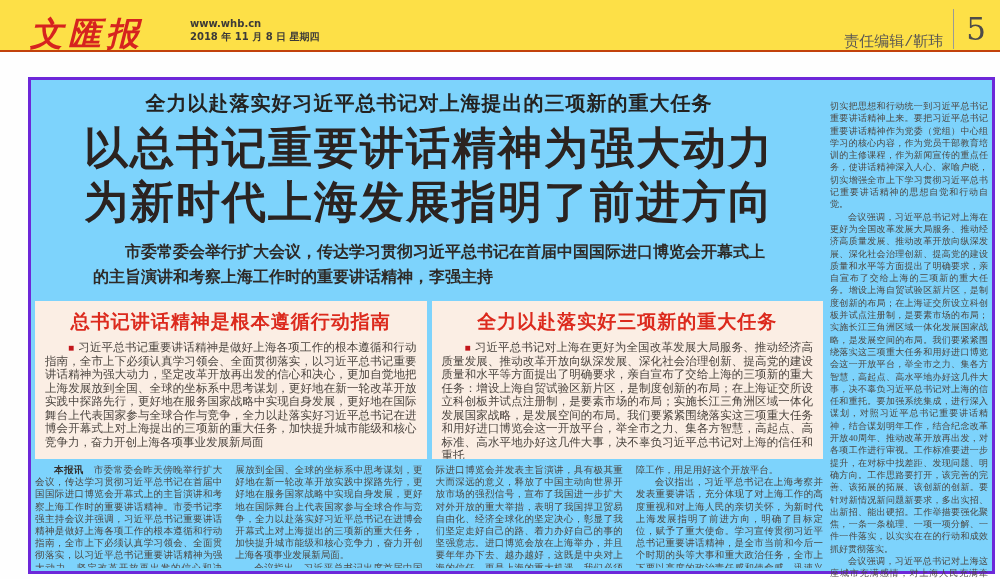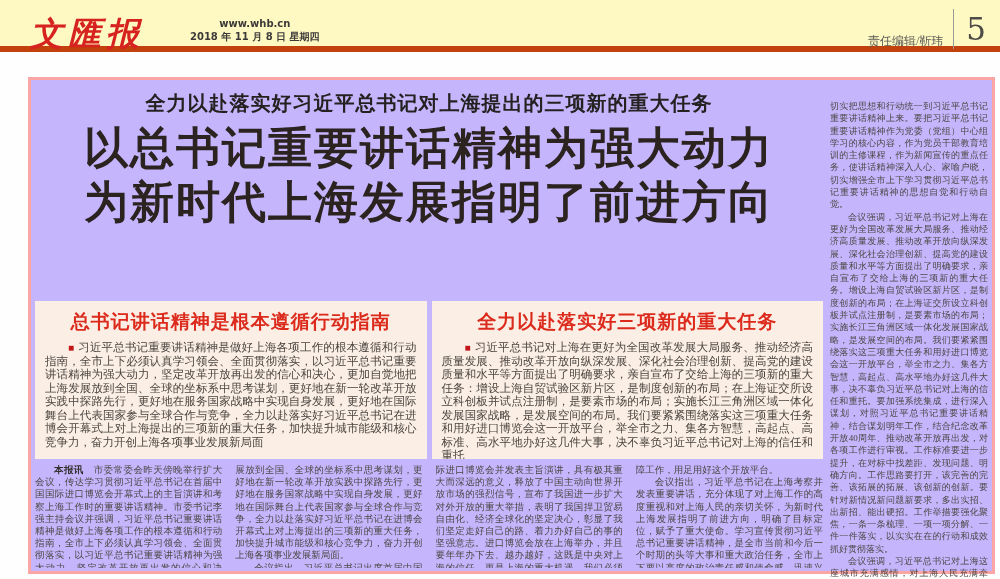--- a/index.html
+++ b/index.html
@@ -3,31 +3,31 @@
 <meta charset="utf-8">
 <style>
   * { margin:0; padding:0; box-sizing:border-box; }
   html,body { background:#f3f3f1; }
   .page {
     position:relative; width:1000px; height:579px; background:#fefefe;
     font-family:"Liberation Serif", serif; color:#433f3c; overflow:hidden;
     margin:0 auto;
   }
   
-  .header { position:absolute; left:0; top:0; width:1000px; height:52px; border-bottom:6px solid #c2410c; background:#fef9c3; }
+  .header { position:absolute; left:0; top:0; width:1000px; height:52px; border-bottom:2px solid #c2410c; background:#fde047; }
   .masthead { position:absolute; left:30px; top:12px; font-size:33px; font-weight:900; font-style:italic; color:#d6231f; letter-spacing:5px; font-family:"DejaVu Serif", serif; }
   .mast-meta { position:absolute; left:190px; top:17px; line-height:13px; font-family:"DejaVu Sans", sans-serif; }
-  .mast-url { font-size:10px; font-weight:bold; color:#3c3a38;text-align:center; }
+  .mast-url { font-size:10px; font-weight:bold; color:#3c3a38; }
   .mast-date { font-size:10px; font-weight:bold; color:#3c3a38; }
   .section-title { position:absolute; left:465px; top:14px; font-size:27px; color:#4b4b48; letter-spacing:10px; font-family:"DejaVu Sans", sans-serif; font-weight:400; }
   .editor-box { position:absolute; right:10px; top:10px; height:38px; display:flex; align-items:center; }
-  .editor-label { font-size:12px; color:#5a5753; font-family:Liberation Serif, serif; margin-right:10px; margin-top:24px; }
+  .editor-label { font-size:15px; color:#5a5753; font-family:Liberation Mono, monospace; margin-right:10px; margin-top:24px; }
   .page-num { font-size:31px; color:#4e4c49; border-left:1px solid #9a9a96; padding:2px 4px 2px 12px; font-family:"DejaVu Serif", serif; }
   
-  .article-box { position:absolute; left:28px; top:77px; width:967px; height:497px; border:3px solid #fca5a5; background:#c4b5fd; }
+  .article-box { position:absolute; left:28px; top:77px; width:967px; height:497px; border:3px solid #6d28d9; background:#7dd3fc; }
   .left-region { position:absolute; left:4px; top:4px; width:788px; }
   .kicker { text-align:center; font-family:"DejaVu Sans", sans-serif; font-weight:bold; font-size:20px; color:#242220; letter-spacing:1px; margin-top:6px; }
   .headline { text-align:center; font-family:"DejaVu Sans", sans-serif; font-weight:900; font-size:44px; line-height:54px; color:#2b2320; letter-spacing:2px; margin-top:4px; }
   .deck { width:672px; margin:10px auto 0 auto; font-size:16px; font-weight:bold; line-height:25px; color:#2e2a27; text-indent:2em; text-align:left; }
   
   .boxes-row { position:absolute; left:4px; top:221px; width:788px; display:flex; gap:5px; }
   .hl-box { flex:1; background:#fbeee4; height:158px; padding:6px 10px 6px 10px; overflow:hidden; }
   .hl-title { text-align:center; color:#dc2a1d; font-family:"DejaVu Sans", sans-serif; font-weight:bold; font-size:19px; letter-spacing:1px; margin:2px 0 6px 0; }
   .hl-text { font-size:11.5px; line-height:13.5px; text-align:justify; color:#4a443f; text-indent:2em; }
   .hl-bullet { color:#c3161b; font-size:10px; margin-right:4px; }
@@ -58,20 +58,21 @@
   </div>
 
   <div class="article-box">
 
     <div class="left-region">
       <div class="kicker">全力以赴落实好习近平总书记对上海提出的三项新的重大任务</div>
       <div class="headline">
         <div>以总书记重要讲话精神为强大动力</div>
         <div>为新时代上海发展指明了前进方向</div>
       </div>
+      <div class="deck">市委常委会举行扩大会议，传达学习贯彻习近平总书记在首届中国国际进口博览会开幕式上的主旨演讲和考察上海工作时的重要讲话精神，李强主持</div>
     </div>
 
     <div class="boxes-row">
       <div class="hl-box">
         <div class="hl-title">总书记讲话精神是根本遵循行动指南</div>
         <div class="hl-text">
           <span class="hl-bullet">■</span><span>习近平总书记重要讲话精神是做好上海各项工作的根本遵循和行动指南，全市上下必须认真学习领会、全面贯彻落实，以习近平总书记重要讲话精神为强大动力，坚定改革开放再出发的信心和决心，更加自觉地把上海发展放到全国、全球的坐标系中思考谋划，更好地在新一轮改革开放实践中探路先行，更好地在服务国家战略中实现自身发展，更好地在国际舞台上代表国家参与全球合作与竞争，全力以赴落实好习近平总书记在进博会开幕式上对上海提出的三项新的重大任务，加快提升城市能级和核心竞争力，奋力开创上海各项事业发展新局面</span>
         </div>
       </div>
       <div class="hl-box">

